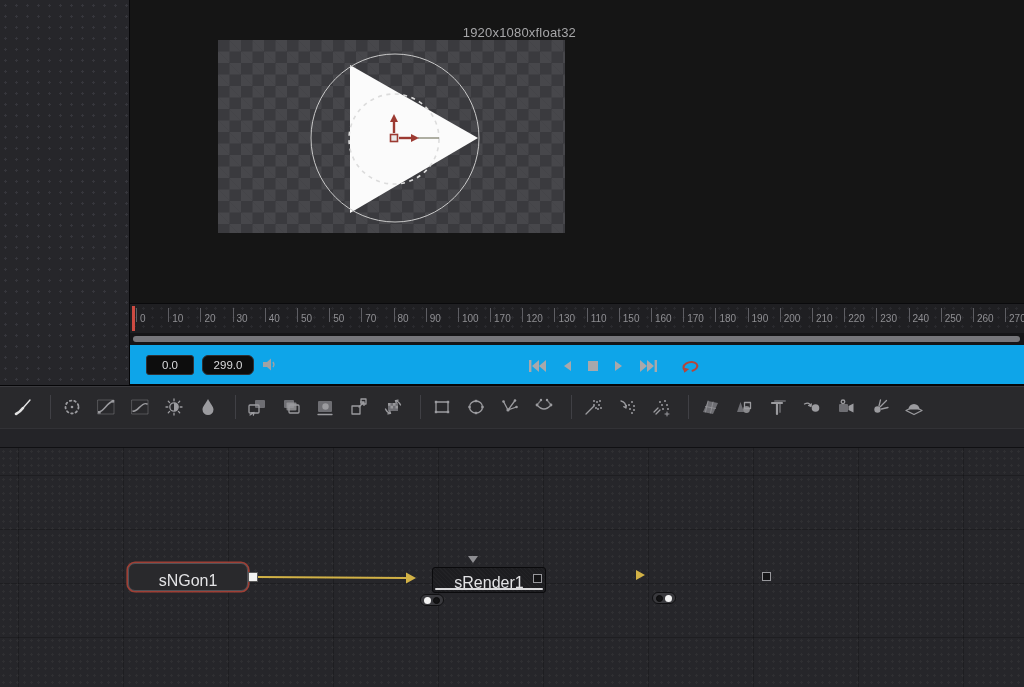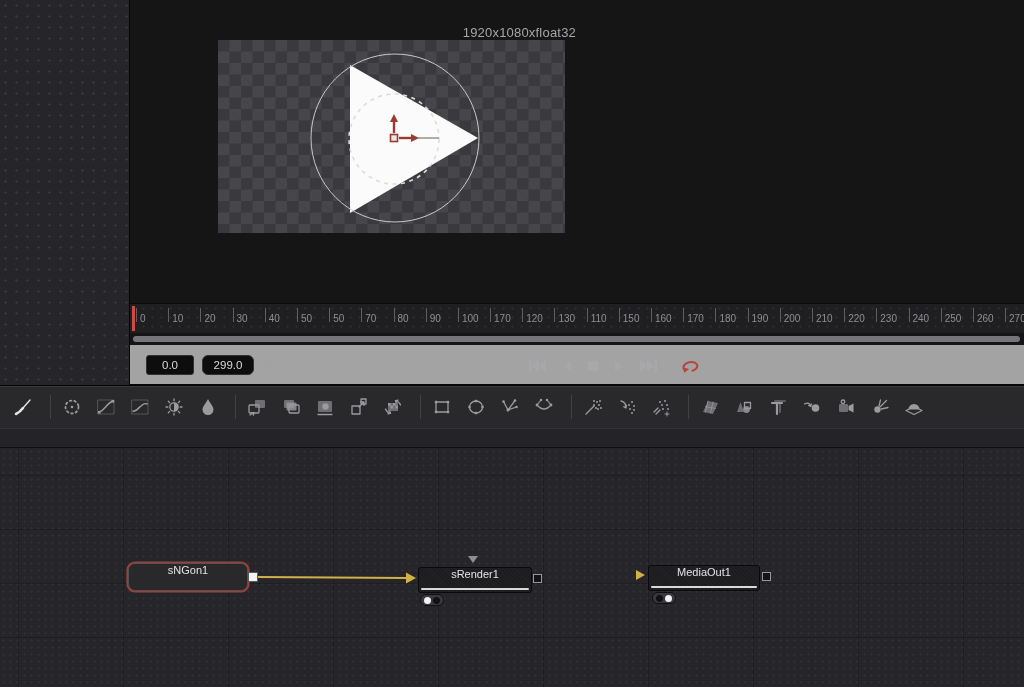--- a/index.html
+++ b/index.html
@@ -32,21 +32,21 @@
   .tick{flex:0 0 32.2px;position:relative;height:100%;}
   .tick::before{content:"";position:absolute;left:0;top:4px;width:1px;height:14px;background:#5e5e63;}
   .tnum{position:absolute;left:4px;top:9px;font-size:10px;color:#8f8f93;}
   .playhead{position:absolute;left:2px;top:2px;width:3px;height:25px;background:#cd4b42;}
 
   
   .hscroll{position:relative;height:12px;background:#151517;}
   .hthumb{position:absolute;left:3px;right:4px;top:3px;height:6px;background:#76767a;border-radius:3px;}
 
   
-  .transport{position:relative;height:40px;background:#a3a3a3;box-sizing:border-box;
+  .transport{position:relative;height:40px;background:#0ea5e9;box-sizing:border-box;
       border-bottom:1px solid #060608;}
   .field{position:absolute;top:10px;height:20px;box-sizing:border-box;background:#0d0d0d;
       border:1px solid #303034;border-radius:3px;color:#dadadc;font-size:11.5px;
       text-align:center;line-height:18px;}
   .field.start{left:16px;width:48px;}
   .field.end{left:72px;width:52px;border-radius:6px;}
   .speaker{position:absolute;left:132px;top:12px;}
   .tbtns{position:absolute;left:398px;top:13px;display:flex;align-items:center;gap:14px;}
   .tbtn{display:flex;align-items:center;justify-content:center;cursor:default;}
   .loopbtn{margin-left:8px;}
@@ -70,27 +70,27 @@
   .node-editor{position:absolute;left:0;top:448px;width:1024px;height:239px;overflow:hidden;
       background-color:#26262a;
       background-image:
         radial-gradient(circle,rgba(255,255,255,.04) 1px,transparent 1.2px),
         linear-gradient(to right,rgba(0,0,0,.22) 1px,transparent 1px),
         linear-gradient(to bottom,rgba(0,0,0,.22) 1px,transparent 1px);
       background-size:7px 7px,105px 54px,105px 54px;
       background-position:0 0,18px 0,0 27px;}
   .wire-layer{position:absolute;left:0;top:0;}
   .node{position:absolute;box-sizing:border-box;background:#1d1d20;border:1px solid #0a0a0c;
-      border-radius:3px;color:#e3e3e5;font-size:11px;display:flex;align-items:flex-start;
+      border-radius:3px;color:#e3e3e5;font-size:16px;display:flex;align-items:flex-end;
       justify-content:center;
       background-image:repeating-linear-gradient(45deg,rgba(255,255,255,.025) 0 1px,transparent 1px 3px);}
   .node .underline{position:absolute;left:2px;right:2px;bottom:2px;height:2px;background:#d9d9db;border-radius:1px;}
   .node.ngon{left:128px;top:115px;width:120px;height:28px;background:#29292c;
       border:1px solid #515156;border-radius:7px;box-shadow:0 0 0 1.6px #9e4036;}
-  .node.srender{left:418px;top:119px;width:114px;height:26px;}
+  .node.srender{left:432px;top:119px;width:114px;height:26px;}
   .node.mediaout{left:648px;top:117px;width:112px;height:26px;}
   .out-square{position:absolute;width:10px;height:10px;box-sizing:border-box;}
   .out-white{left:248px;top:124px;background:#f2f2f2;border:1px solid #5a5a5a;}
   .out-gray{width:9px;height:9px;background:#141416;border:1px solid #97979b;}
   .out-sr{left:533px;top:126px;}
   .out-mo{left:762px;top:124px;}
   .tri-down{position:absolute;left:468px;top:108px;width:0;height:0;
       border-left:5px solid transparent;border-right:5px solid transparent;border-top:7px solid #8f8f93;}
   .tri-right-yellow{position:absolute;left:636px;top:122px;width:0;height:0;
       border-top:5px solid transparent;border-bottom:5px solid transparent;border-left:9px solid #d2b246;}
@@ -504,24 +504,20 @@
       <span>sRender1</span>
       <span class="underline"></span>
     </div>
     <div class="out-square out-gray out-sr"></div>
     <div class="dots-pill pill-sr">
       <span class="dot on"></span>
       <span class="dot off"></span>
     </div>
 
     <div class="tri-right-yellow"></div>
-    <div class="node mediaout">
-      <span>MediaOut1</span>
-      <span class="underline"></span>
-    </div>
     <div class="out-square out-gray out-mo"></div>
     <div class="dots-pill pill-mo">
       <span class="dot off"></span>
       <span class="dot on"></span>
     </div>
   </div>
 
 </div>
 
 </body></html>

